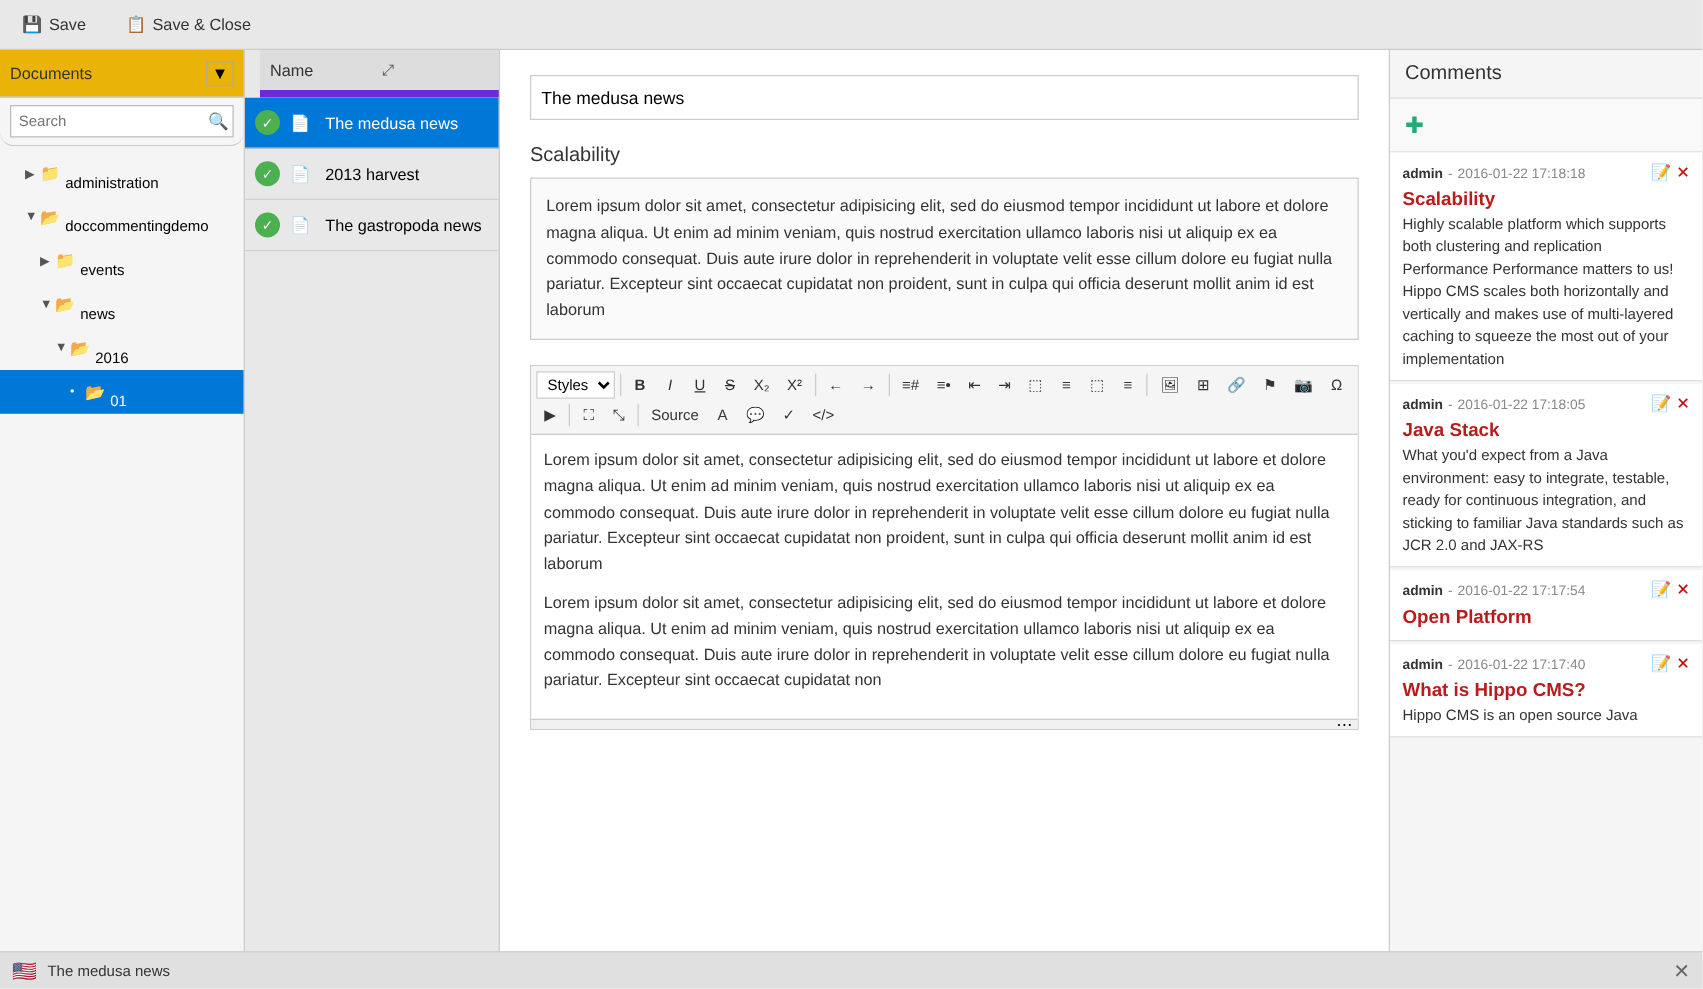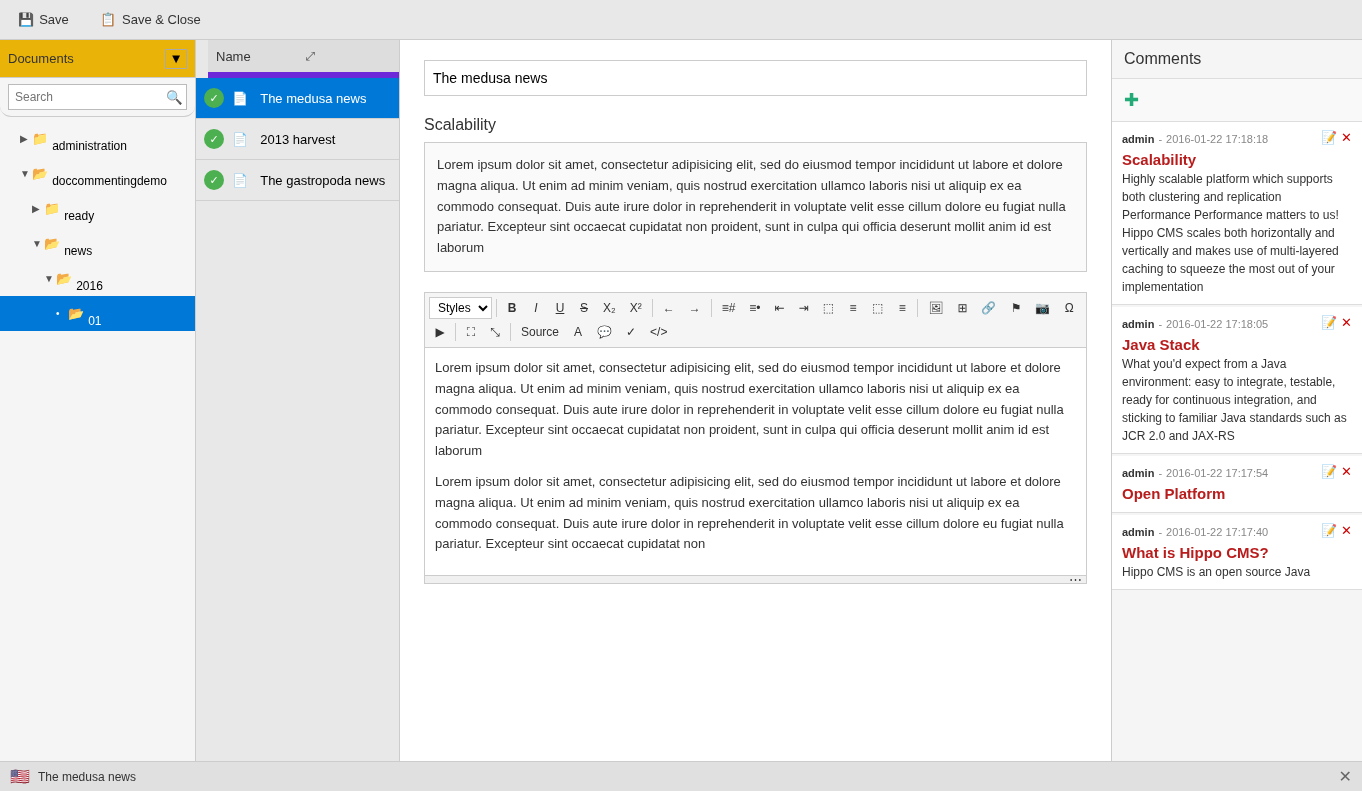--- a/index.html
+++ b/index.html
@@ -218,21 +218,21 @@
 
       <div class="tree-item tree-indent-1">
         <span class="arrow">▼</span>
         <span class="tree-icon">📂</span>
         <span class="tree-label">doccommentingdemo</span>
       </div>
 
       <div class="tree-item tree-indent-2">
         <span class="arrow">▶</span>
         <span class="tree-icon">📁</span>
-        <span class="tree-label">ready</span>
+        <span class="tree-label">events</span>
       </div>
 
       <div class="tree-item tree-indent-2">
         <span class="arrow">▼</span>
         <span class="tree-icon">📂</span>
         <span class="tree-label">news</span>
       </div>
 
       <div class="tree-item tree-indent-3">
         <span class="arrow">▼</span>

